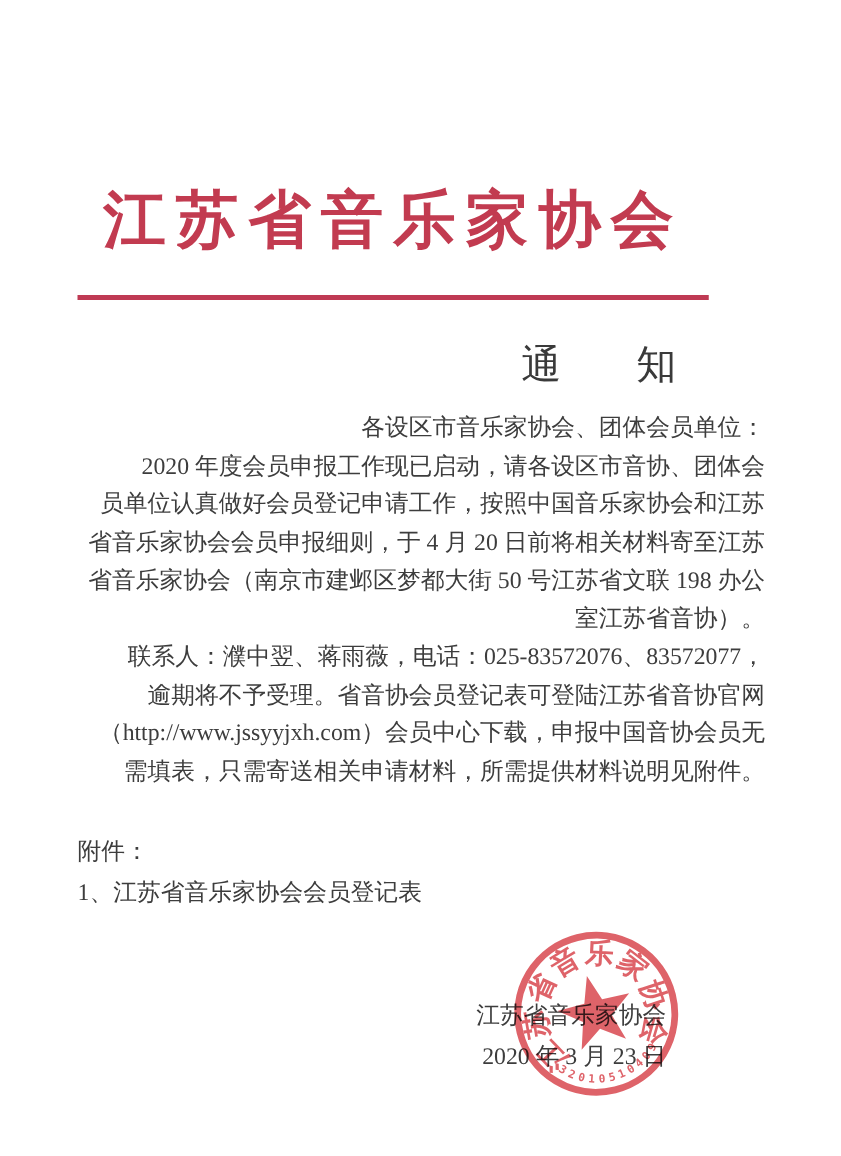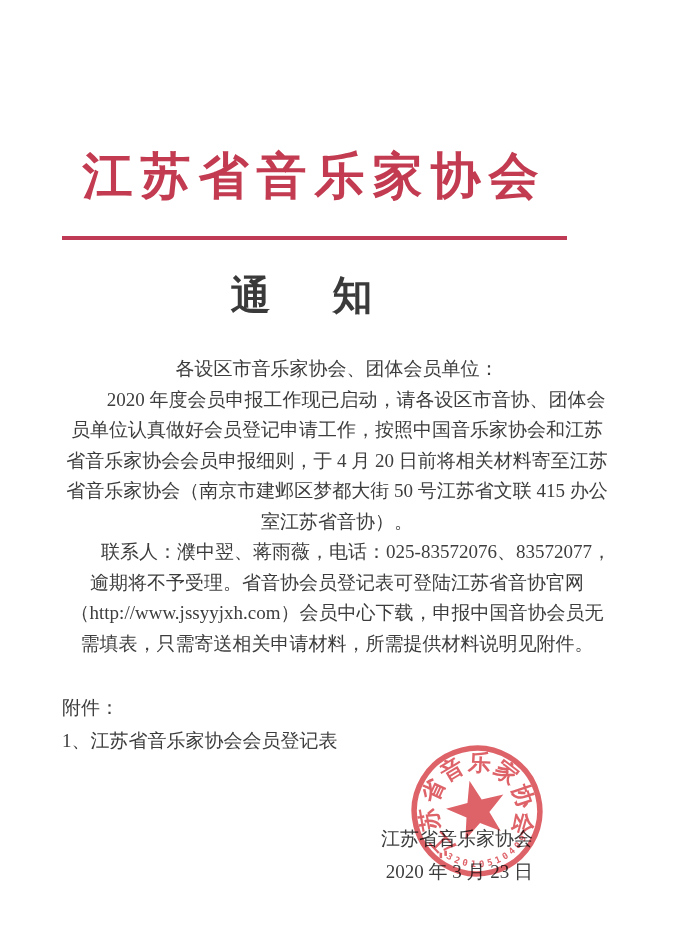--- a/index.html
+++ b/index.html
@@ -32,37 +32,37 @@
     white-space:nowrap;
   }
   .red-rule{
     margin:34px 88px 0 62px;
     height:4px;
     background:var(--rule-red);
   }
   
   .doc-title{
     margin:32px 88px 0 62px;
-    text-align:center;
-    font-size:40px;
+    text-align:right;
+    font-size:32px;
     line-height:1.2;
-    font-weight:700;
+    font-weight:400;
     letter-spacing:26px;
     color:#3a3a3a;
     white-space:nowrap;
   }
   
   .body-text{
-    margin:34px 0 0 62px;
+    margin:18px 0 0 62px;
     width:550px;
     height:306px;
     font-size:19px;
     line-height:30.5px;
     color:var(--body-ink);
-    text-align:center;
+    text-align:right;
   }
   .body-text .para{text-indent:2em;}
   
   .attachments{
     margin:31px 0 0 62px;
     width:550px;
     height:99px;
     font-size:19px;
     line-height:33px;
     color:var(--body-ink);
@@ -118,21 +118,21 @@
 
   <header>
     <div class="letterhead">江苏省音乐家协会</div>
     <div class="red-rule"></div>
   </header>
 
   <h1 class="doc-title">通 知</h1>
 
   <section class="body-text">
     <p class="salutation">各设区市音乐家协会、团体会员单位：</p>
-    <p class="para">2020 年度会员申报工作现已启动，请各设区市音协、团体会员单位认真做好会员登记申请工作，按照中国音乐家协会和江苏省音乐家协会会员申报细则，于 4 月 20 日前将相关材料寄至江苏省音乐家协会（南京市建邺区梦都大街 50 号江苏省文联 415 办公室江苏省音协）。</p>
+    <p class="para">2020 年度会员申报工作现已启动，请各设区市音协、团体会员单位认真做好会员登记申请工作，按照中国音乐家协会和江苏省音乐家协会会员申报细则，于 4 月 20 日前将相关材料寄至江苏省音乐家协会（南京市建邺区梦都大街 50 号江苏省文联 198 办公室江苏省音协）。</p>
     <p class="para">联系人：濮中翌、蒋雨薇，电话：025-83572076、83572077，逾期将不予受理。省音协会员登记表可登陆江苏省音协官网（http://www.jssyyjxh.com）会员中心下载，申报中国音协会员无需填表，只需寄送相关申请材料，所需提供材料说明见附件。</p>
   </section>
 
   <section class="attachments">
     <p>附件：</p>
     <p>1、江苏省音乐家协会会员登记表</p>
   </section>
 
   <section class="closing">
     <p>江苏省音乐家协会</p>

